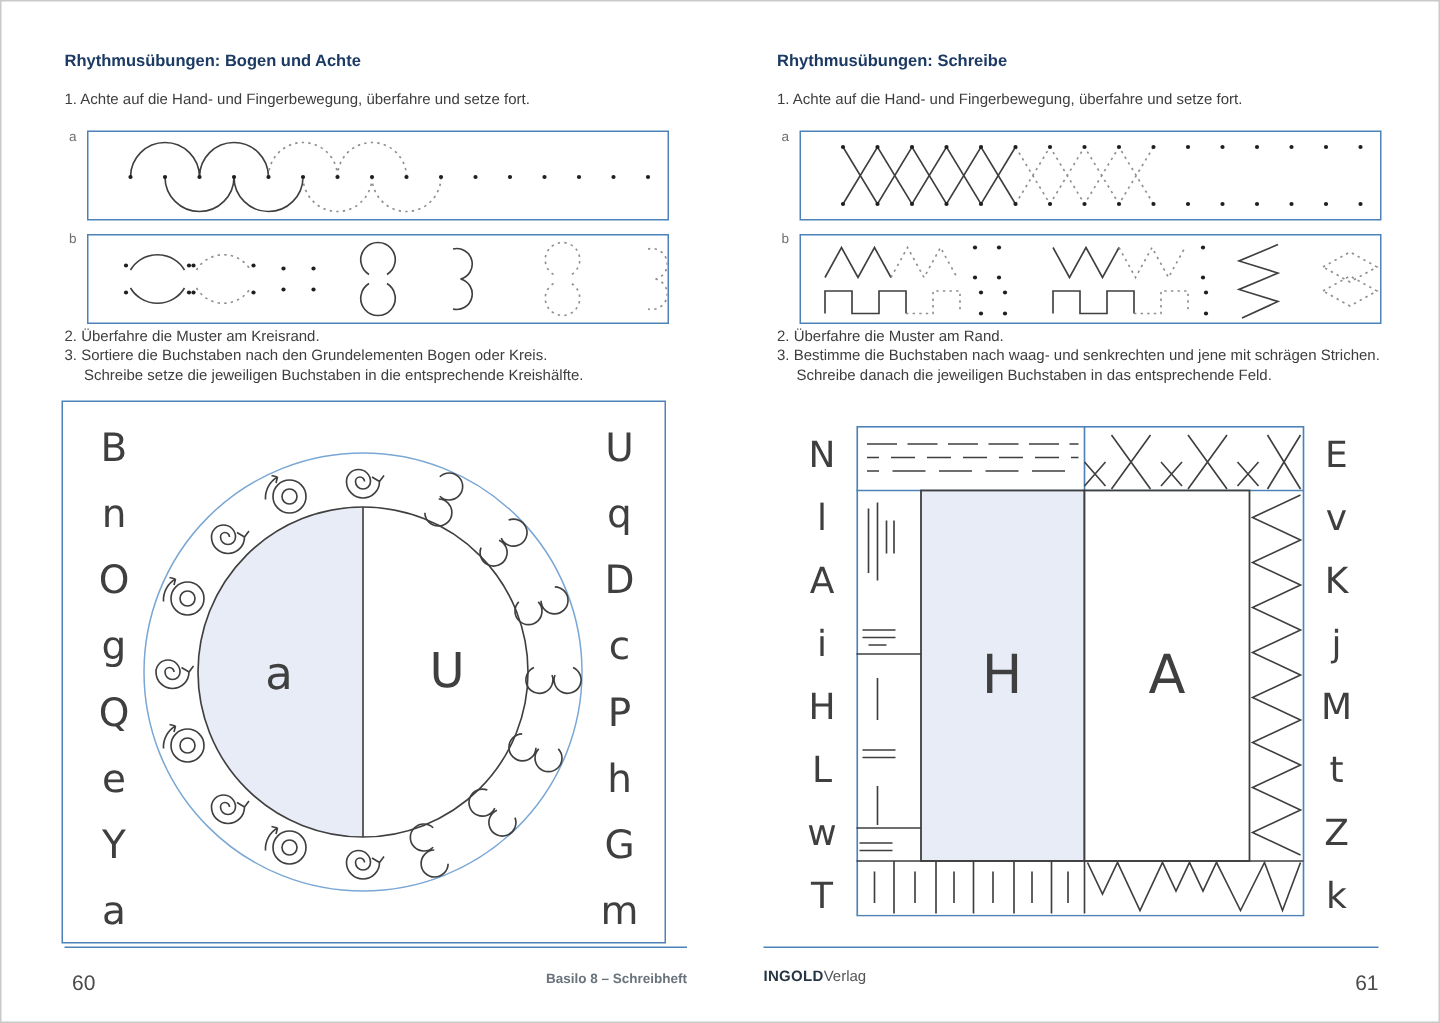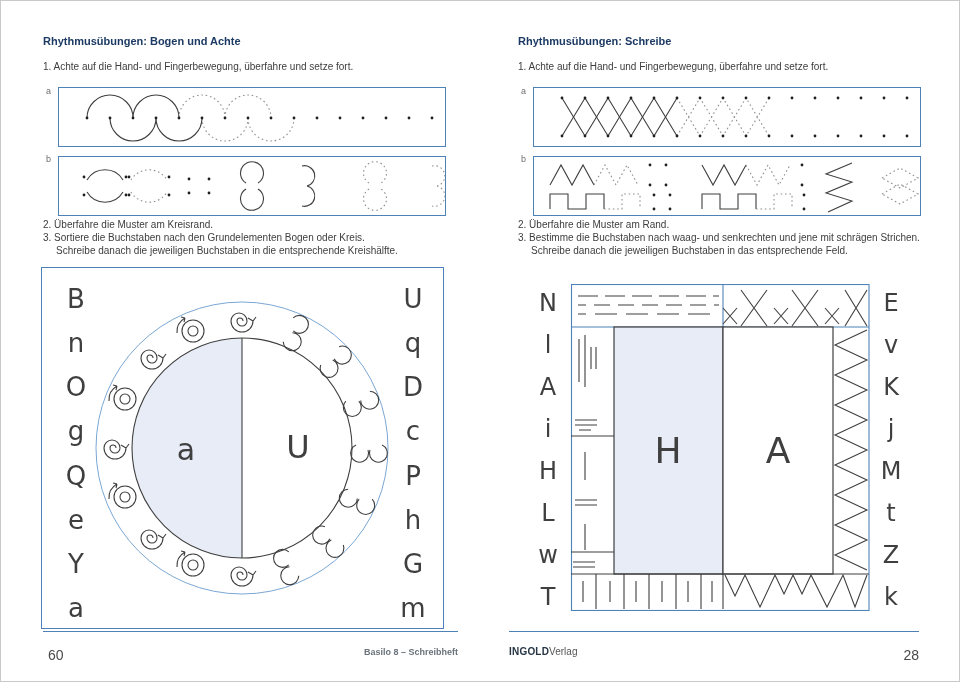--- a/index.html
+++ b/index.html
@@ -79,21 +79,21 @@
         <circle class="dot" cx="150" cy="36" r="1.4"></circle>
       <path class="sl" d="M187,26 A11.5,11.5 0 1 1 199,26 M187,32 A11.5,11.5 0 1 0 199,32"></path>
       <path class="sl" d="M243,9 A10,10 0 1 1 248,29 M248,29 A10,10 0 1 1 243,49"></path>
       <path class="dt" d="M310,26 A11.5,11.5 0 1 1 322,26 M310,32 A11.5,11.5 0 1 0 322,32"></path>
       <path class="dt" d="M373,9 A10,10 0 1 1 378,29 M378,29 A10,10 0 1 1 373,49"></path>
     </svg>
   </div>
 
   <div class="step" style="left:42px;top:218px;">2. Überfahre die Muster am Kreisrand.</div>
   <div class="step" style="left:42px;top:231px;">3. Sortiere die Buchstaben nach den Grundelementen Bogen oder Kreis.</div>
-  <div class="step" style="left:55px;top:244px;">Schreibe danach die jeweiligen Buchstaben in die entsprechende Kreishälfte.</div>
+  <div class="step" style="left:55px;top:244px;">Schreibe setze die jeweiligen Buchstaben in die entsprechende Kreishälfte.</div>
 
   <div class="bigbox" style="left:40px;top:266px;width:401px;height:360px;">
     <svg width="401" height="360" viewBox="0 0 401 360">
       <defs>
         <g id="mring">
             <circle class="sl" r="11"></circle>
             <circle class="sl" r="5"></circle>
             <path class="sl" d="M-16,2 A16,16 0 0 1 -8,-13 M-8,-13 l-4,-1 M-8,-13 l-1,4"></path>
           </g>
         <g id="mspiral">
@@ -270,15 +270,15 @@
     <span>k</span>
   </div>
   <div class="hw" style="left:639px;top:432px;width:56px;font-size:36px;">H</div>
   <div class="hw" style="left:749px;top:432px;width:56px;font-size:36px;">A</div>
 
   <div class="footline" style="left:42px;top:630px;width:415px;"></div>
   <div class="footline" style="left:508px;top:630px;width:410px;"></div>
   <div class="foot" style="left:47px;top:646px;">60</div>
   <div class="bookref" style="left:300px;top:646px;width:157px;">Basilo 8 – Schreibheft</div>
   <div class="publisher" style="left:508px;top:645px;"><b>INGOLD</b><span>Verlag</span></div>
-  <div class="foot" style="left:870px;top:646px;width:48px;text-align:right;">28</div>
+  <div class="foot" style="left:870px;top:646px;width:48px;text-align:right;">61</div>
 
 </div>
 
 </body></html>

